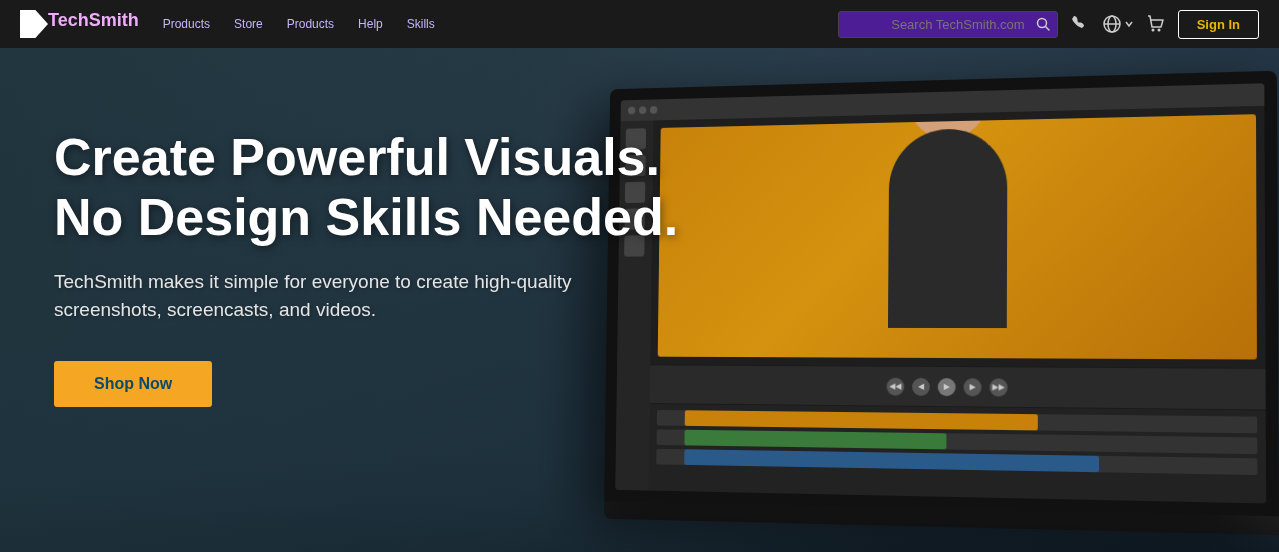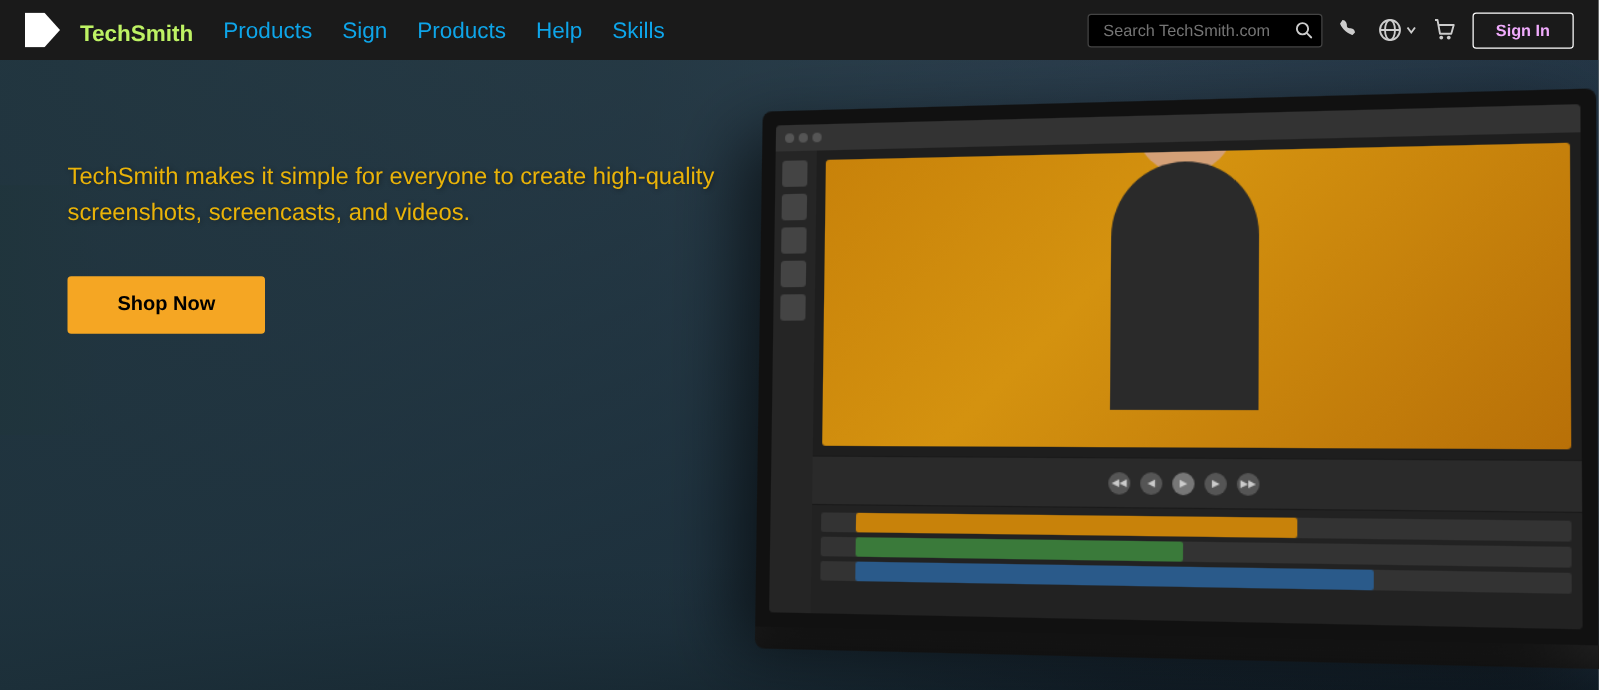--- a/index.html
+++ b/index.html
@@ -18,23 +18,23 @@
       display: flex;
       align-items: center;
       padding: 0 20px;
       gap: 24px;
       position: relative;
       z-index: 10;
     }
 
     .nav-logo {
       display: flex;
-      align-items: flex-end;
-      gap: 16px;
-      color: #bef264;
+      align-items: flex-start;
+      gap: 0;
+      color: #f0abfc;
       font-weight: 700;
       font-size: 18px;
       white-space: nowrap;
       flex-shrink: 0;
     }
 
     .logo-icon {
       width: 28px;
       height: 28px;
       background: #fff;
@@ -43,48 +43,49 @@
       flex-shrink: 0;
     }
 
     .nav-links {
       display: flex;
       align-items: center;
       gap: 24px;
     }
 
     .nav-link {
-      color: #0ea5e9;
-      font-size: 18px;
+      color: #c4b5fd;
+      font-size: 12px;
       text-decoration: none;
       cursor: pointer;
     }
 
     .nav-right {
       margin-left: auto;
       display: flex;
       align-items: center;
       gap: 12px;
     }
 
     .search-wrapper {
       position: relative;
       display: flex;
       align-items: center;
     }
 
     .search-input {
-      background: #000000;
+      background: #4c1d95;
       border: 1px solid #444;
       border-radius: 3px;
       color: #aaa;
       font-size: 13px;
       padding: 5px 32px 5px 12px;
-      width: 188px;
+      width: 220px;
       outline: none;
+      text-align: right;
     }
 
     .search-icon-btn {
       position: absolute;
       right: 8px;
       background: none;
       border: none;
       cursor: pointer;
       color: #ccc;
       font-size: 15px;
@@ -99,21 +100,21 @@
       color: #ccc;
       font-size: 18px;
       display: flex;
       align-items: center;
       gap: 2px;
     }
 
     .sign-in-btn {
       background: transparent;
       border: 1.5px solid #fff;
-      color: #f0abfc;
+      color: #eab308;
       font-size: 13px;
       font-weight: 600;
       padding: 6px 18px;
       border-radius: 3px;
       cursor: pointer;
     }
 
     
     .hero {
       position: relative;
@@ -356,29 +357,29 @@
       font-weight: 700;
       line-height: 1.15;
       text-shadow: 1px 2px 8px rgba(0,0,0,0.5);
       margin-bottom: 20px;
     }
 
     .hero-subtext {
       font-size: 19px;
       font-weight: 400;
       line-height: 1.5;
-      color: #eab308;
+      color: #e5e5e5;
       max-width: 540px;
       margin-bottom: 36px;
       text-shadow: 1px 1px 4px rgba(0,0,0,0.4);
     }
 
     .shop-now-btn {
       background: #f5a623;
-      color: #000000;
+      color: #0c4a6e;
       font-size: 16px;
       font-weight: 700;
       padding: 14px 40px;
       border: none;
       border-radius: 3px;
       cursor: pointer;
       display: inline-block;
       text-decoration: none;
     }
 
@@ -411,21 +412,21 @@
 <body>
 
 <nav>
   <div class="nav-logo">
     <span class="logo-icon"></span>
     <span>TechSmith</span>
   </div>
 
   <div class="nav-links">
     <a class="nav-link">Products</a>
-    <a class="nav-link">Sign</a>
+    <a class="nav-link">Store</a>
     <a class="nav-link">Products</a>
     <a class="nav-link">Help</a>
     <a class="nav-link">Skills</a>
   </div>
 
   <div class="nav-right">
     <div class="search-wrapper">
       <input class="search-input" type="text" placeholder="Search TechSmith.com" style="">
       <button class="search-icon-btn">
         <svg width="14" height="14" viewBox="0 0 14 14" fill="none">
@@ -516,16 +517,20 @@
               </div>
             </div>
           </div>
         </div>
       </div>
     </div>
     <div class="laptop-base"></div>
   </div>
 
   <div class="hero-content">
+    <h1 class="hero-headline">
+      <span>Create Powerful Visuals.</span><br>
+      <span>No Design Skills Needed.</span>
+    </h1>
     <p class="hero-subtext">TechSmith makes it simple for everyone to create high-quality screenshots, screencasts, and videos.</p>
     <button class="shop-now-btn">Shop Now</button>
   </div>
 </section>
 
 </body></html>

